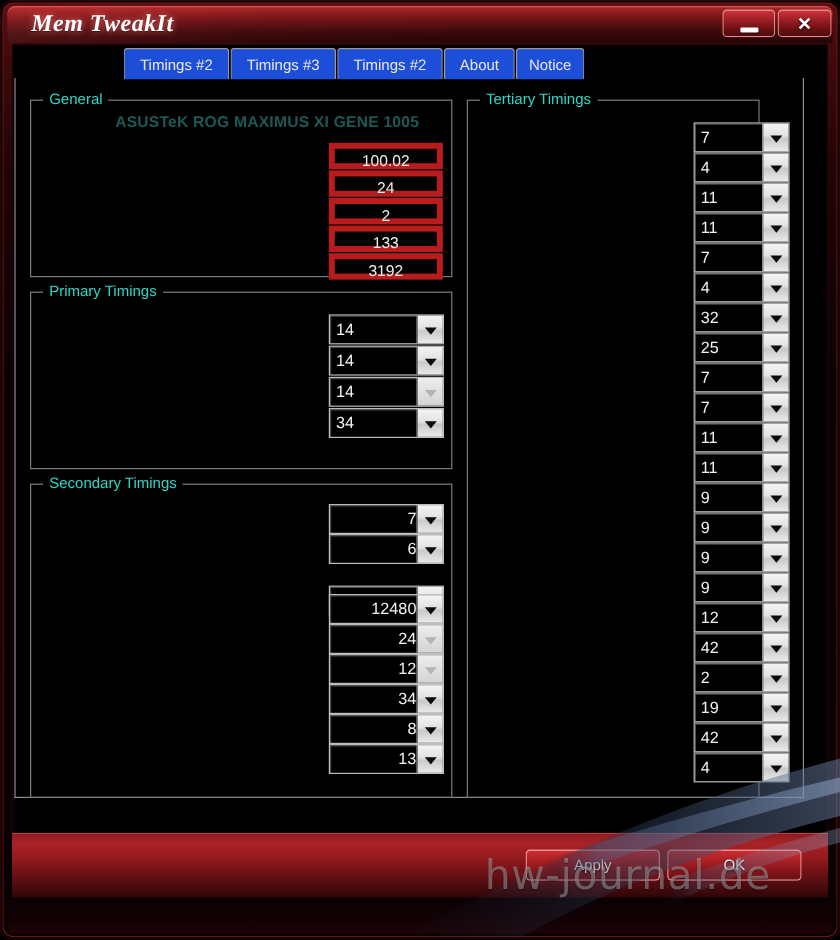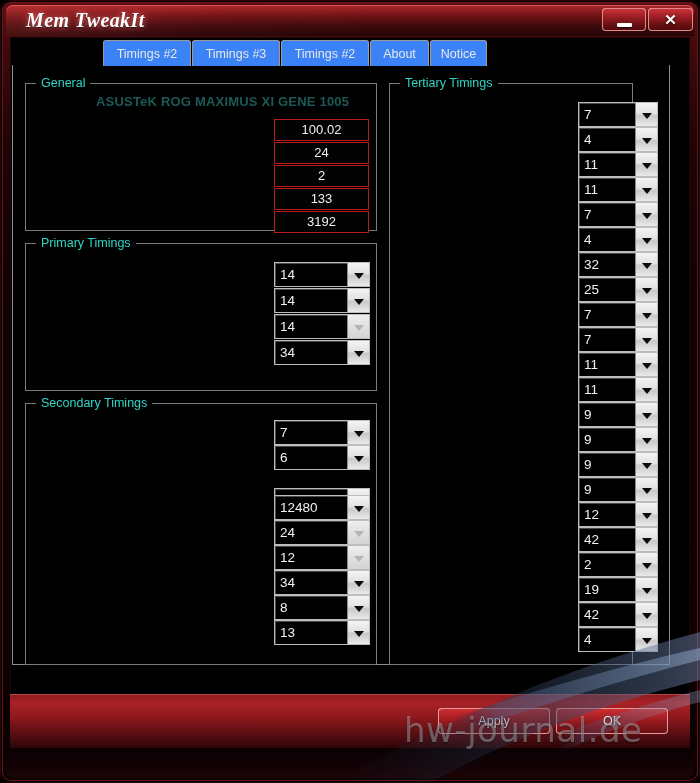--- a/index.html
+++ b/index.html
@@ -114,21 +114,21 @@
     position: absolute;
     left: 12px; top: 40px;
     width: 660px; height: 26px;
     z-index: 5;
   }
   .tab {
     position: absolute;
     top: 0;
     height: 26px;
     box-sizing: border-box;
-    background: #3b82f6;
+    background: #1d4ed8;
     border: 1px solid #9a9a9a;
     border-bottom: none;
     color: #e8e8e8;
     font-size: 12.5px;
     display: flex;
     align-items: center;
     justify-content: center;
     cursor: pointer;
     border-radius: 3px 3px 0 0;
   }
@@ -164,29 +164,29 @@
     top: -8px; left: 10px;
     padding: 0 5px;
     background: #000;
     color: #2fd6c6;
     font-size: 12.5px;
     white-space: nowrap;
   }
 
   #grp-general   { left: 12px;  top: 18px;  width: 352px; height: 148px; }
   #grp-primary   { left: 12px;  top: 178px; width: 352px; height: 148px; }
-  #grp-secondary { left: 12px;  top: 338px; width: 352px; height: 262px; }
+  #grp-secondary { left: 12px;  top: 338px; width: 352px; height: 262px; text-align: right; }
   #grp-tertiary  { left: 376px; top: 18px;  width: 244px; height: 582px; }
 
   
   .vbox {
     position: absolute;
     box-sizing: border-box;
     background: #030303;
-    border: 1px solid #b91c1c;
+    border: 5px solid #b91c1c;
     color: #efefef;
     font-size: 13px;
     text-align: center;
     line-height: 20px;
     height: 22px;
   }
 
   
   .combo {
     position: absolute;

